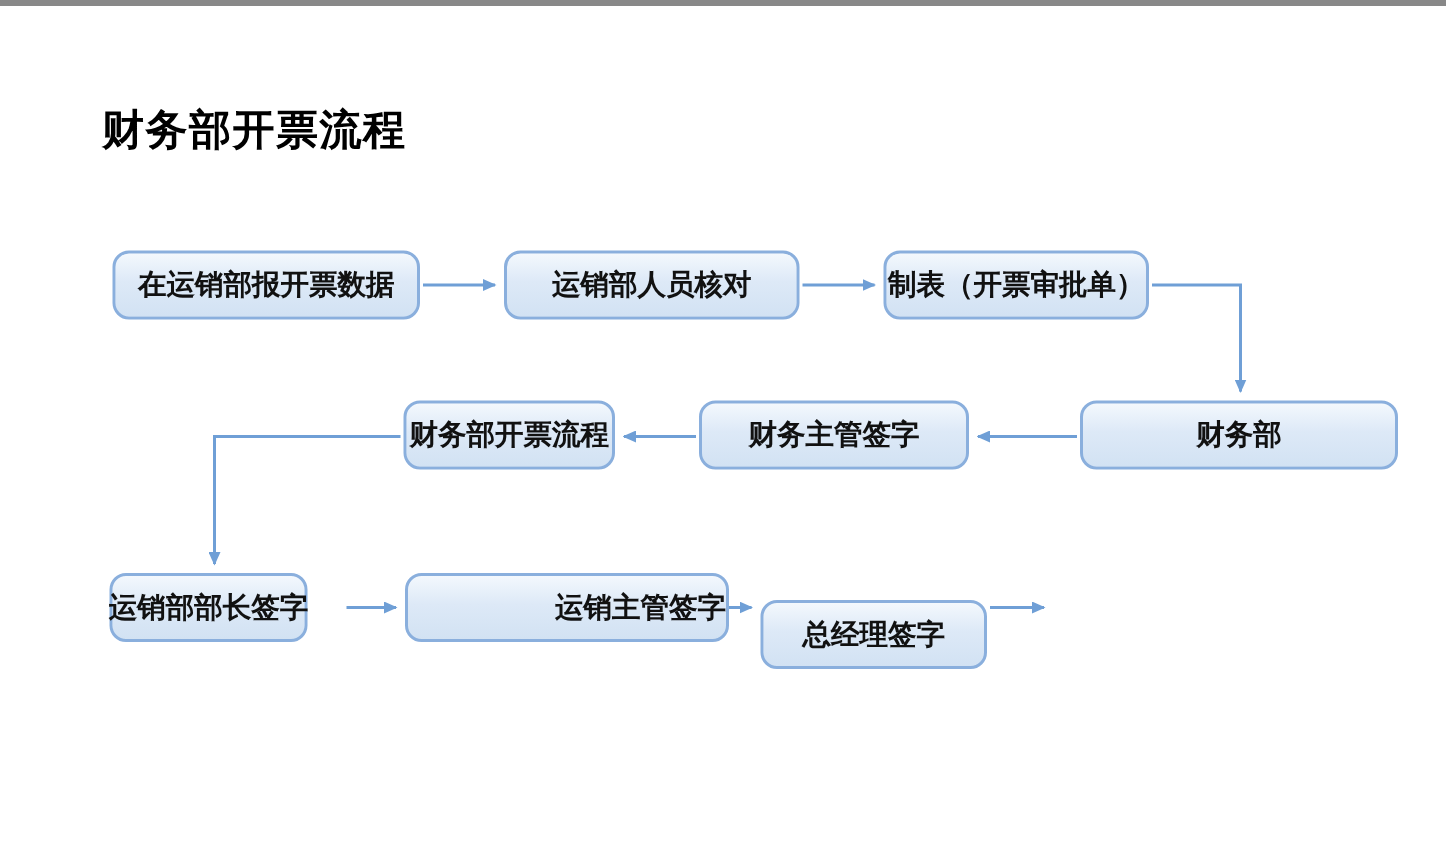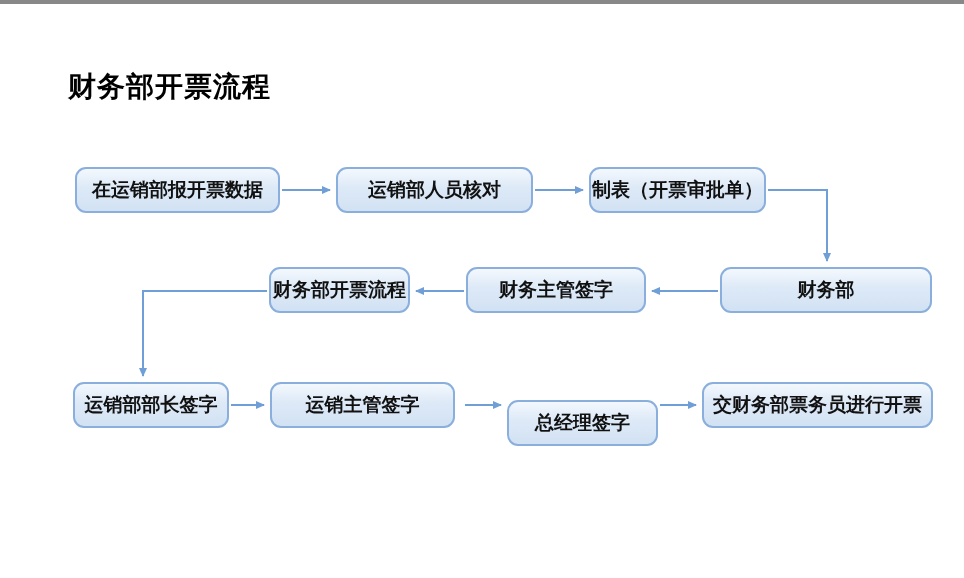--- a/index.html
+++ b/index.html
@@ -62,22 +62,22 @@
   .arrowhead-shape{
     fill:var(--arrow);
   }
   
   #n-report-data            {left:75px;  top:163px; width:205px; height:46px;}
   #n-verify                 {left:336px; top:163px; width:197px; height:46px;}
   #n-make-form              {left:589px; top:163px; width:177px; height:46px;}
   #n-finance-dept           {left:720px; top:263px; width:212px; height:46px;text-align:right;}
   #n-accountant-sign        {left:466px; top:263px; width:180px; height:46px;}
   #n-finance-supervisor-sign{left:269px; top:263px; width:141px; height:46px;}
-  #n-sales-minister-sign    {left:73px;  top:378px; width:156px; height:46px;}
-  #n-sales-supervisor-sign  {left:270px; top:378px; width:185px; height:46px;}
+  #n-sales-minister-sign    {left:73px;  top:378px; width:132px; height:46px;}
+  #n-sales-supervisor-sign  {left:270px; top:378px; width:216px; height:46px;justify-content:flex-end;}
   #n-gm-sign                {left:507px; top:396px; width:151px; height:46px;}
   #n-ticket-clerk           {left:702px; top:378px; width:231px; height:46px;}
 </style>
 </head>
 <body>
 
 <div class="canvas">
 
   <h1 class="title">财务部开票流程</h1>
 
@@ -118,17 +118,14 @@
   </div>
   <div class="node" id="n-sales-minister-sign">
     <span>运销部部长签字</span>
   </div>
   <div class="node" id="n-sales-supervisor-sign">
     <span>运销主管签字</span>
   </div>
   <div class="node" id="n-gm-sign">
     <span>总经理签字</span>
   </div>
-  <div class="node" id="n-ticket-clerk">
-    <span>交财务部票务员进行开票</span>
-  </div>
 
 </div>
 
 </body></html>

